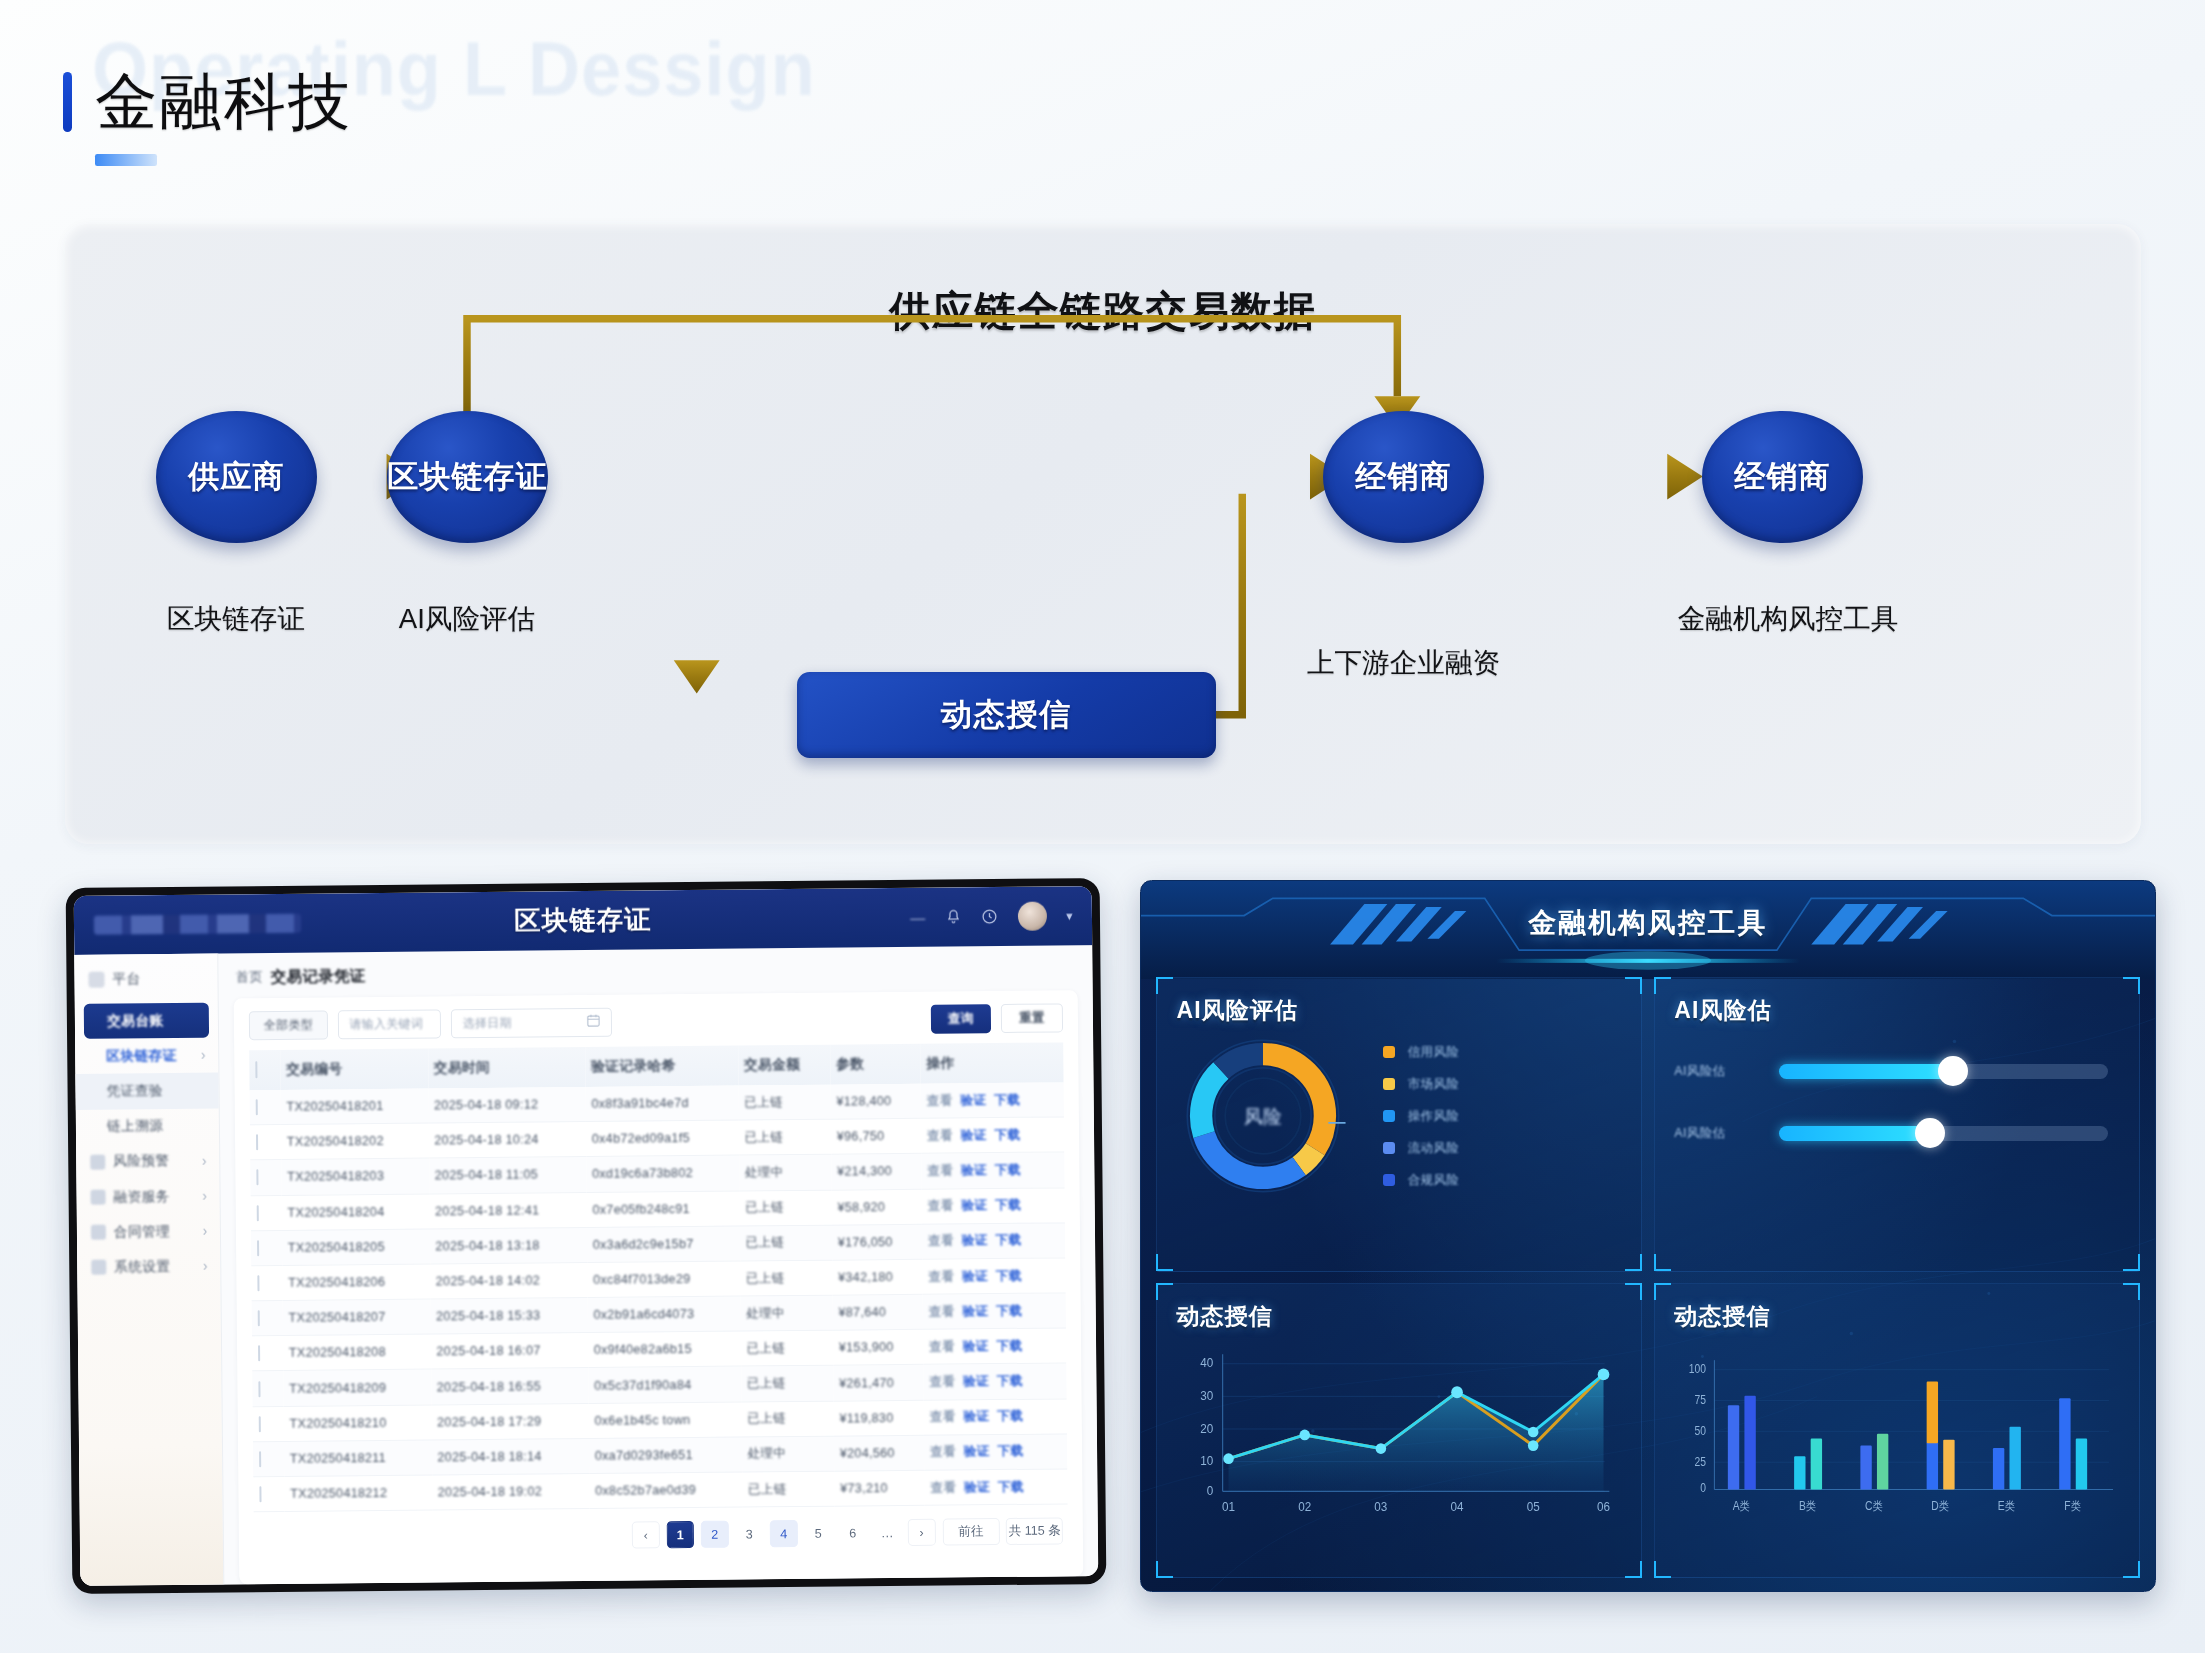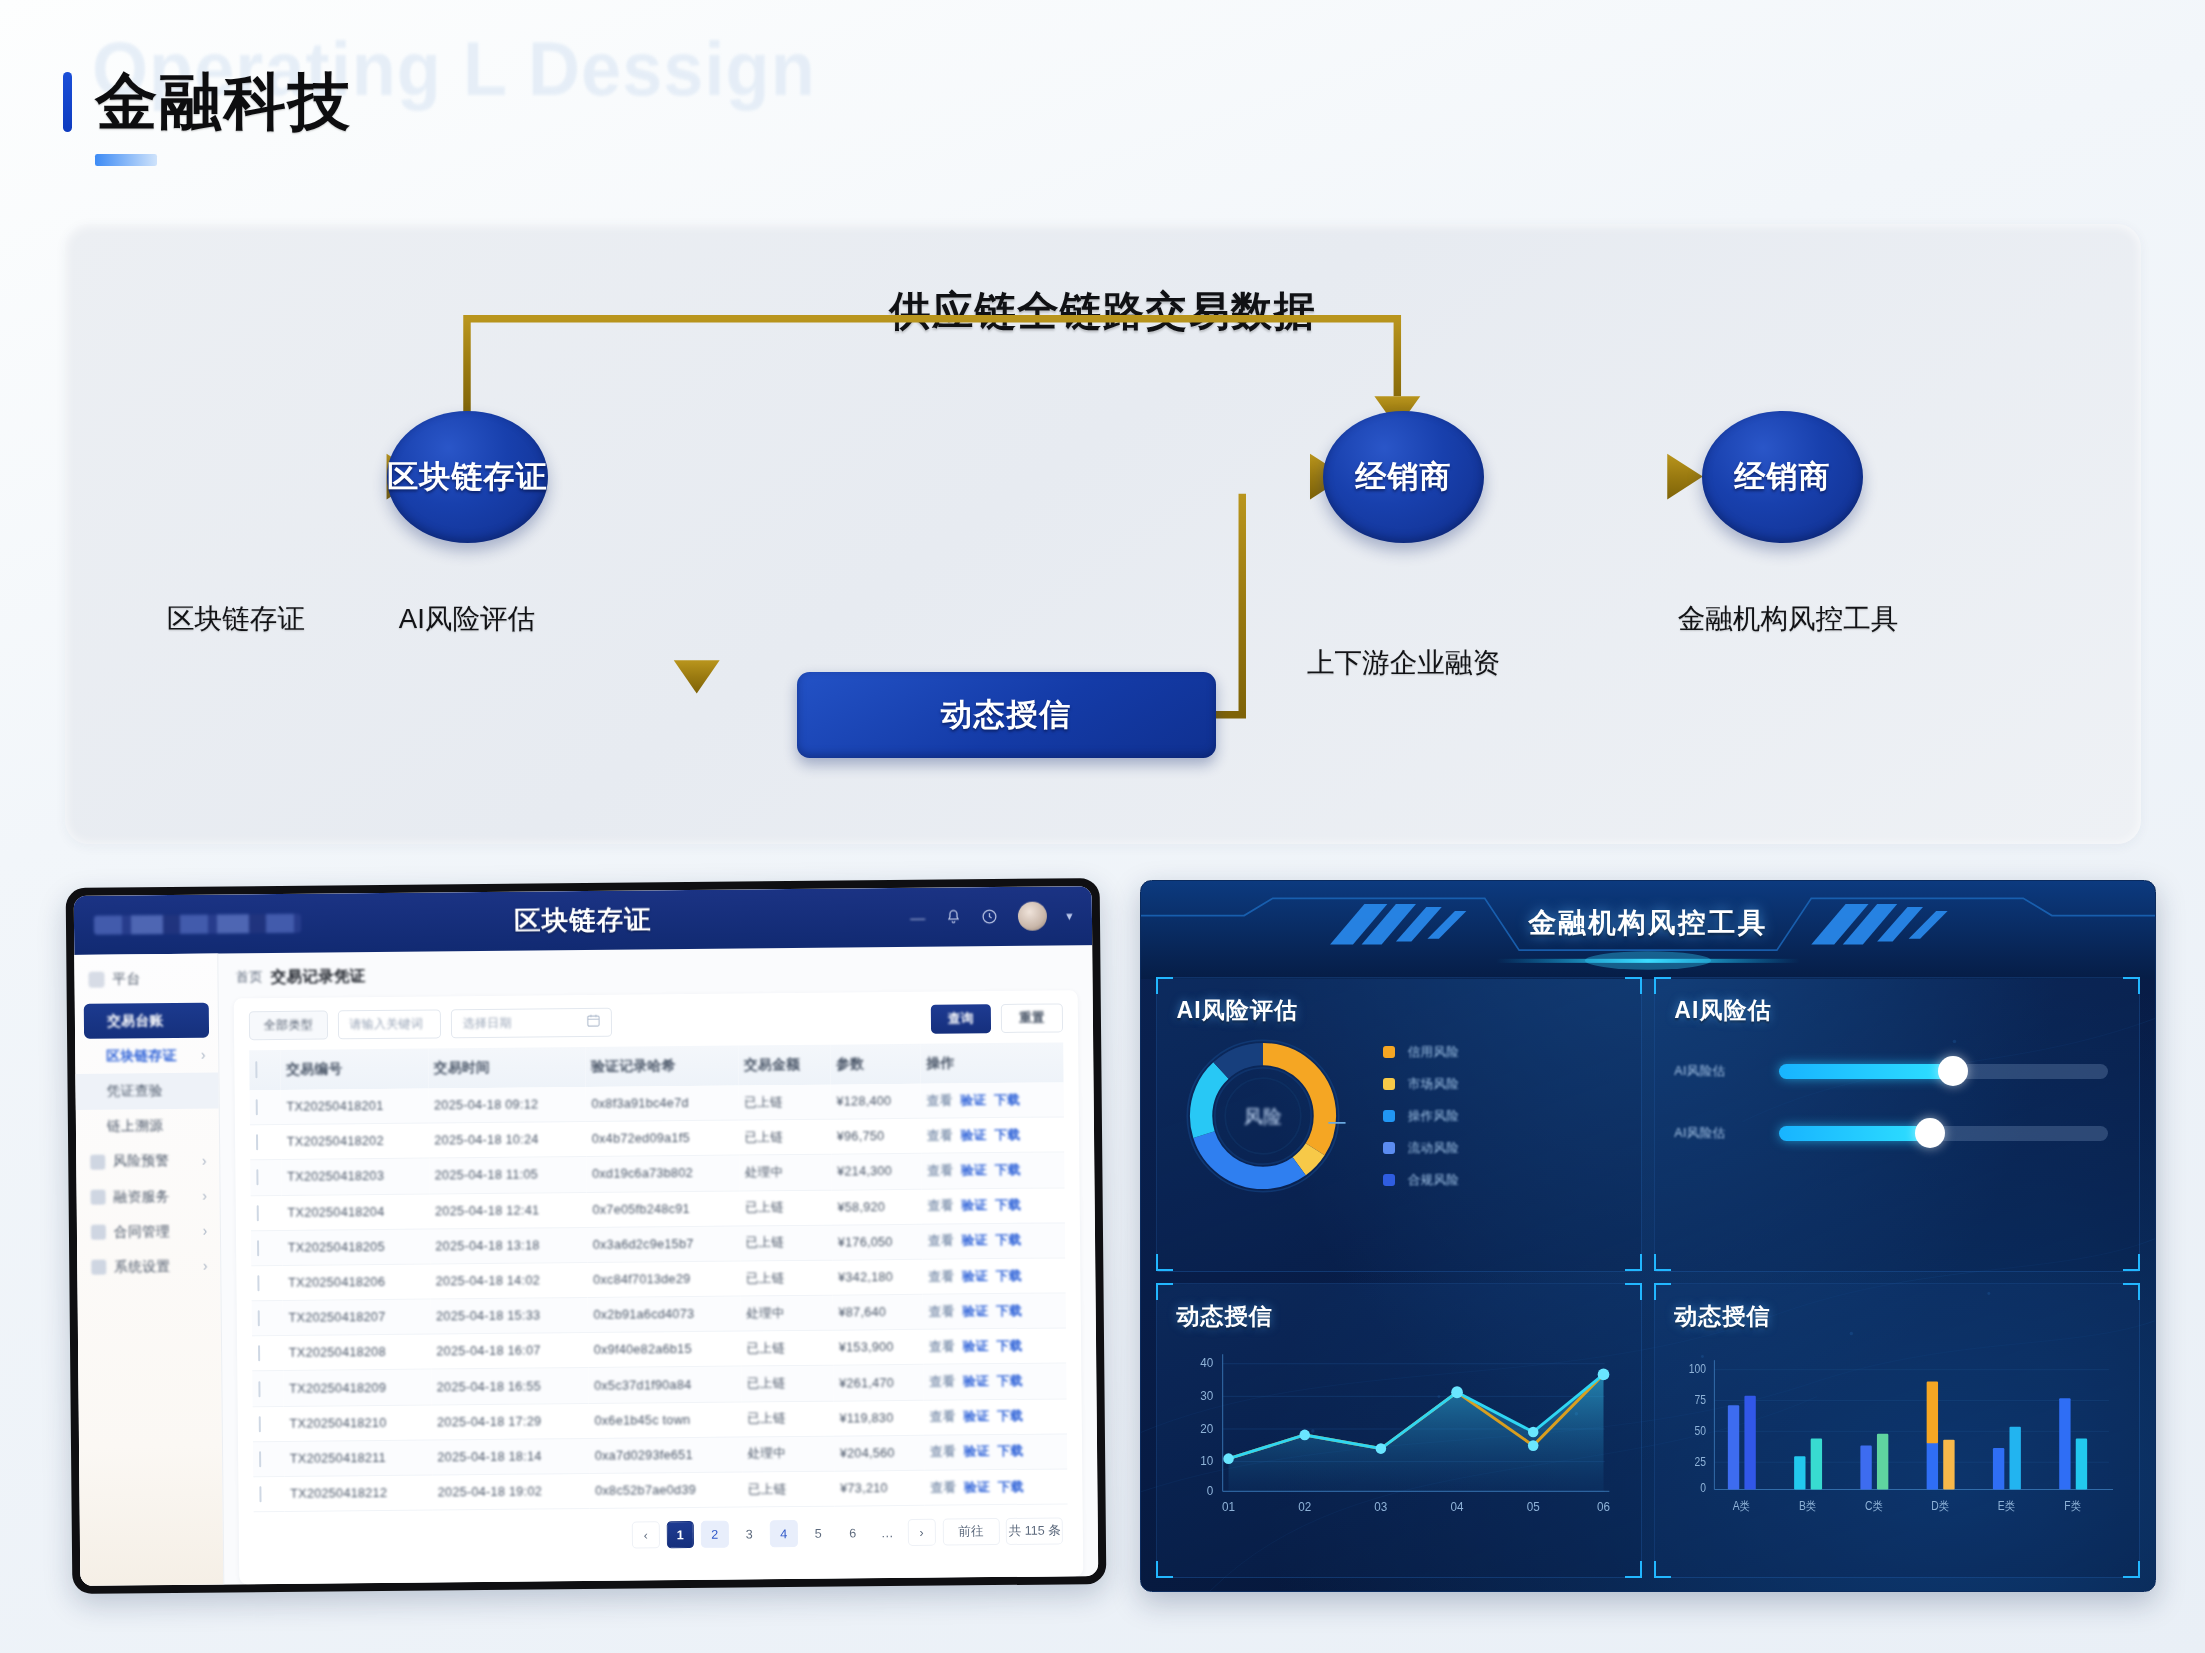--- a/index.html
+++ b/index.html
@@ -13,21 +13,21 @@
   }
 
   
   .page-header { position: absolute; left: 63px; top: 69px; height: 115px; }
   .hdr-row { display: flex; align-items: center; gap: 23px; }
   .accent-bar {
     width: 9.2px; height: 60px; border-radius: 4.6px;
     background: linear-gradient(180deg, #1b4fd8 0%, #0e3bbf 100%);
   }
   .page-title {
-    font-size: 62px; font-weight: 700; color: #0d0d0f;
+    font-size: 62px; font-weight: 400; color: #0d0d0f;
     letter-spacing: 2.3px; line-height: 1.05;
     text-shadow: 0 1.1px 1.7px rgba(0,0,0,.22);
   }
   .title-underline {
     margin-left: 32px; margin-top: 19.5px;
     width: 62px; height: 12.6px; border-radius: 2.3px;
     background: linear-gradient(90deg, #3d8bf5 0%, #cfe3fb 100%);
   }
   .watermark {
     position: absolute; left: 92px; top: 27.6px;
@@ -287,20 +287,23 @@
     </g>
     <g fill="url(#gold)">
       <polygon points="560,400 560,480 622,440"></polygon>
       <polygon points="2168,400 2168,480 2230,440"></polygon>
       <polygon points="2790,400 2790,480 2852,440"></polygon>
       <polygon points="2280,300 2360,300 2320,356"></polygon>
       <polygon points="1060,760 1140,760 1100,818"></polygon>
     </g>
   </svg>
 
+  <div class="node-circle" style="left:91px; top:187px;">
+    <span>供应商</span>
+  </div>
   <div class="node-circle" style="left:322px; top:187px;">
     <span>区块链存证</span>
   </div>
   <div class="node-circle" style="left:1258px; top:187px;">
     <span>经销商</span>
   </div>
   <div class="node-circle" style="left:1637px; top:187px;">
     <span>经销商</span>
   </div>
 

